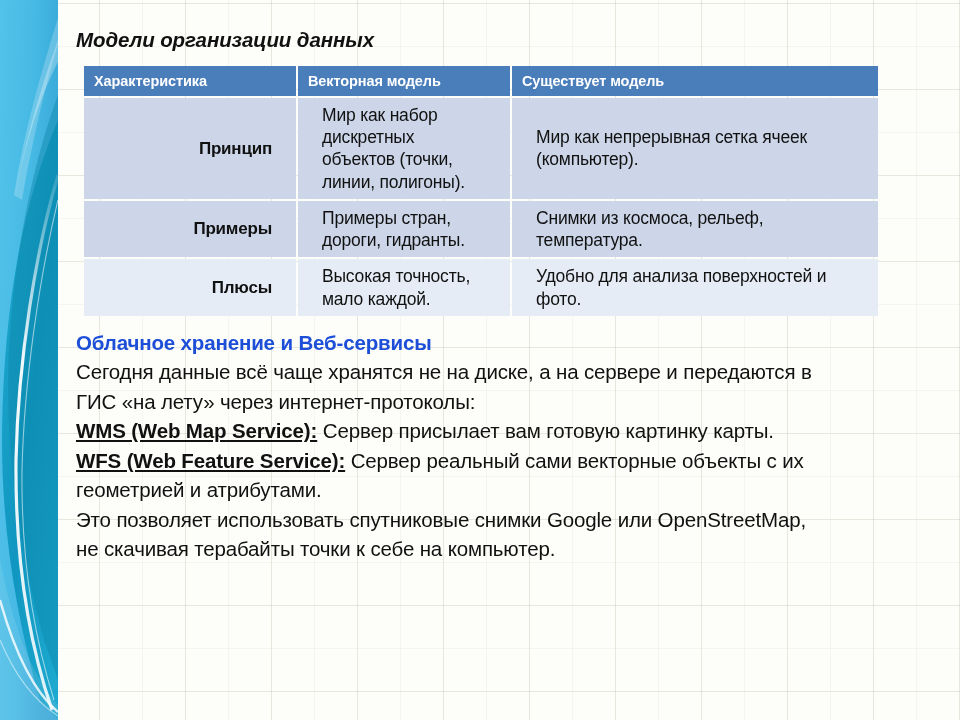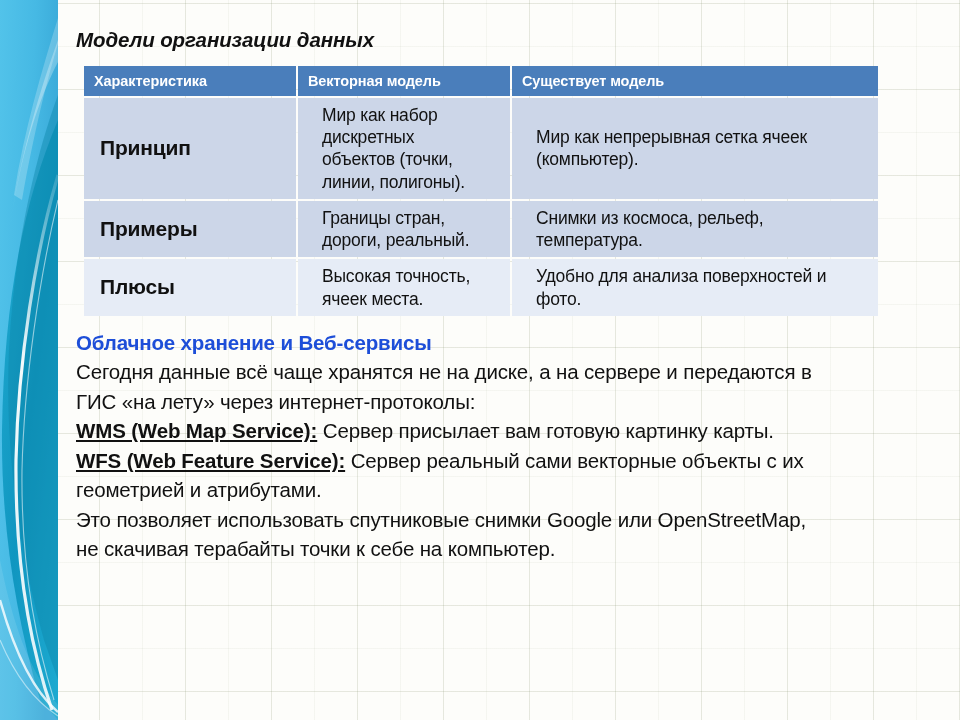--- a/index.html
+++ b/index.html
@@ -109,22 +109,23 @@
   #data-table td {
     font-size: 17.5px;
     color: #111111;
     padding: 6px 24px;
     vertical-align: middle;
     line-height: 1.27;
     letter-spacing: -0.2px;
   }
   #data-table td.label {
     font-weight: bold;
-    font-size: 21px;
+    font-size: 17px;
     padding-left: 16px;
+    text-align: right;
   }
   tr.row-dark td { background: #ccd6e8; }
   tr.row-light td { background: #e6ecf6; }
 
   .lower-block { margin-top: 10px; }
   .lower-block .body-line,
   .lower-block .heading-bold { line-height: 1.44; }
 
   .svc-name { font-weight: bold; text-decoration: underline; }
 </style>
@@ -200,26 +201,26 @@
         </tr>
       </thead>
       <tbody>
         <tr class="row-dark">
           <td class="label">Принцип</td>
           <td>Мир как набор дискретных объектов (точки, линии, полигоны).</td>
           <td>Мир как непрерывная сетка ячеек (компьютер).</td>
         </tr>
         <tr class="row-dark">
           <td class="label">Примеры</td>
-          <td>Границы стран, дороги, реальный.</td>
+          <td>Примеры стран, дороги, гидранты.</td>
           <td>Снимки из космоса, рельеф, температура.</td>
         </tr>
         <tr class="row-light">
           <td class="label">Плюсы</td>
-          <td>Высокая точность, ячеек места.</td>
+          <td>Высокая точность, мало каждой.</td>
           <td>Удобно для анализа поверхностей и фото.</td>
         </tr>
       </tbody>
     </table>
 
     <div class="lower-block">
       <div class="heading-bold">Облачное хранение и Веб-сервисы</div>
 
       <div class="body-line">Сегодня данные всё чаще хранятся не на диске, а на сервере и передаются в</div>
       <div class="body-line">ГИС «на лету» через интернет-протоколы:</div>

